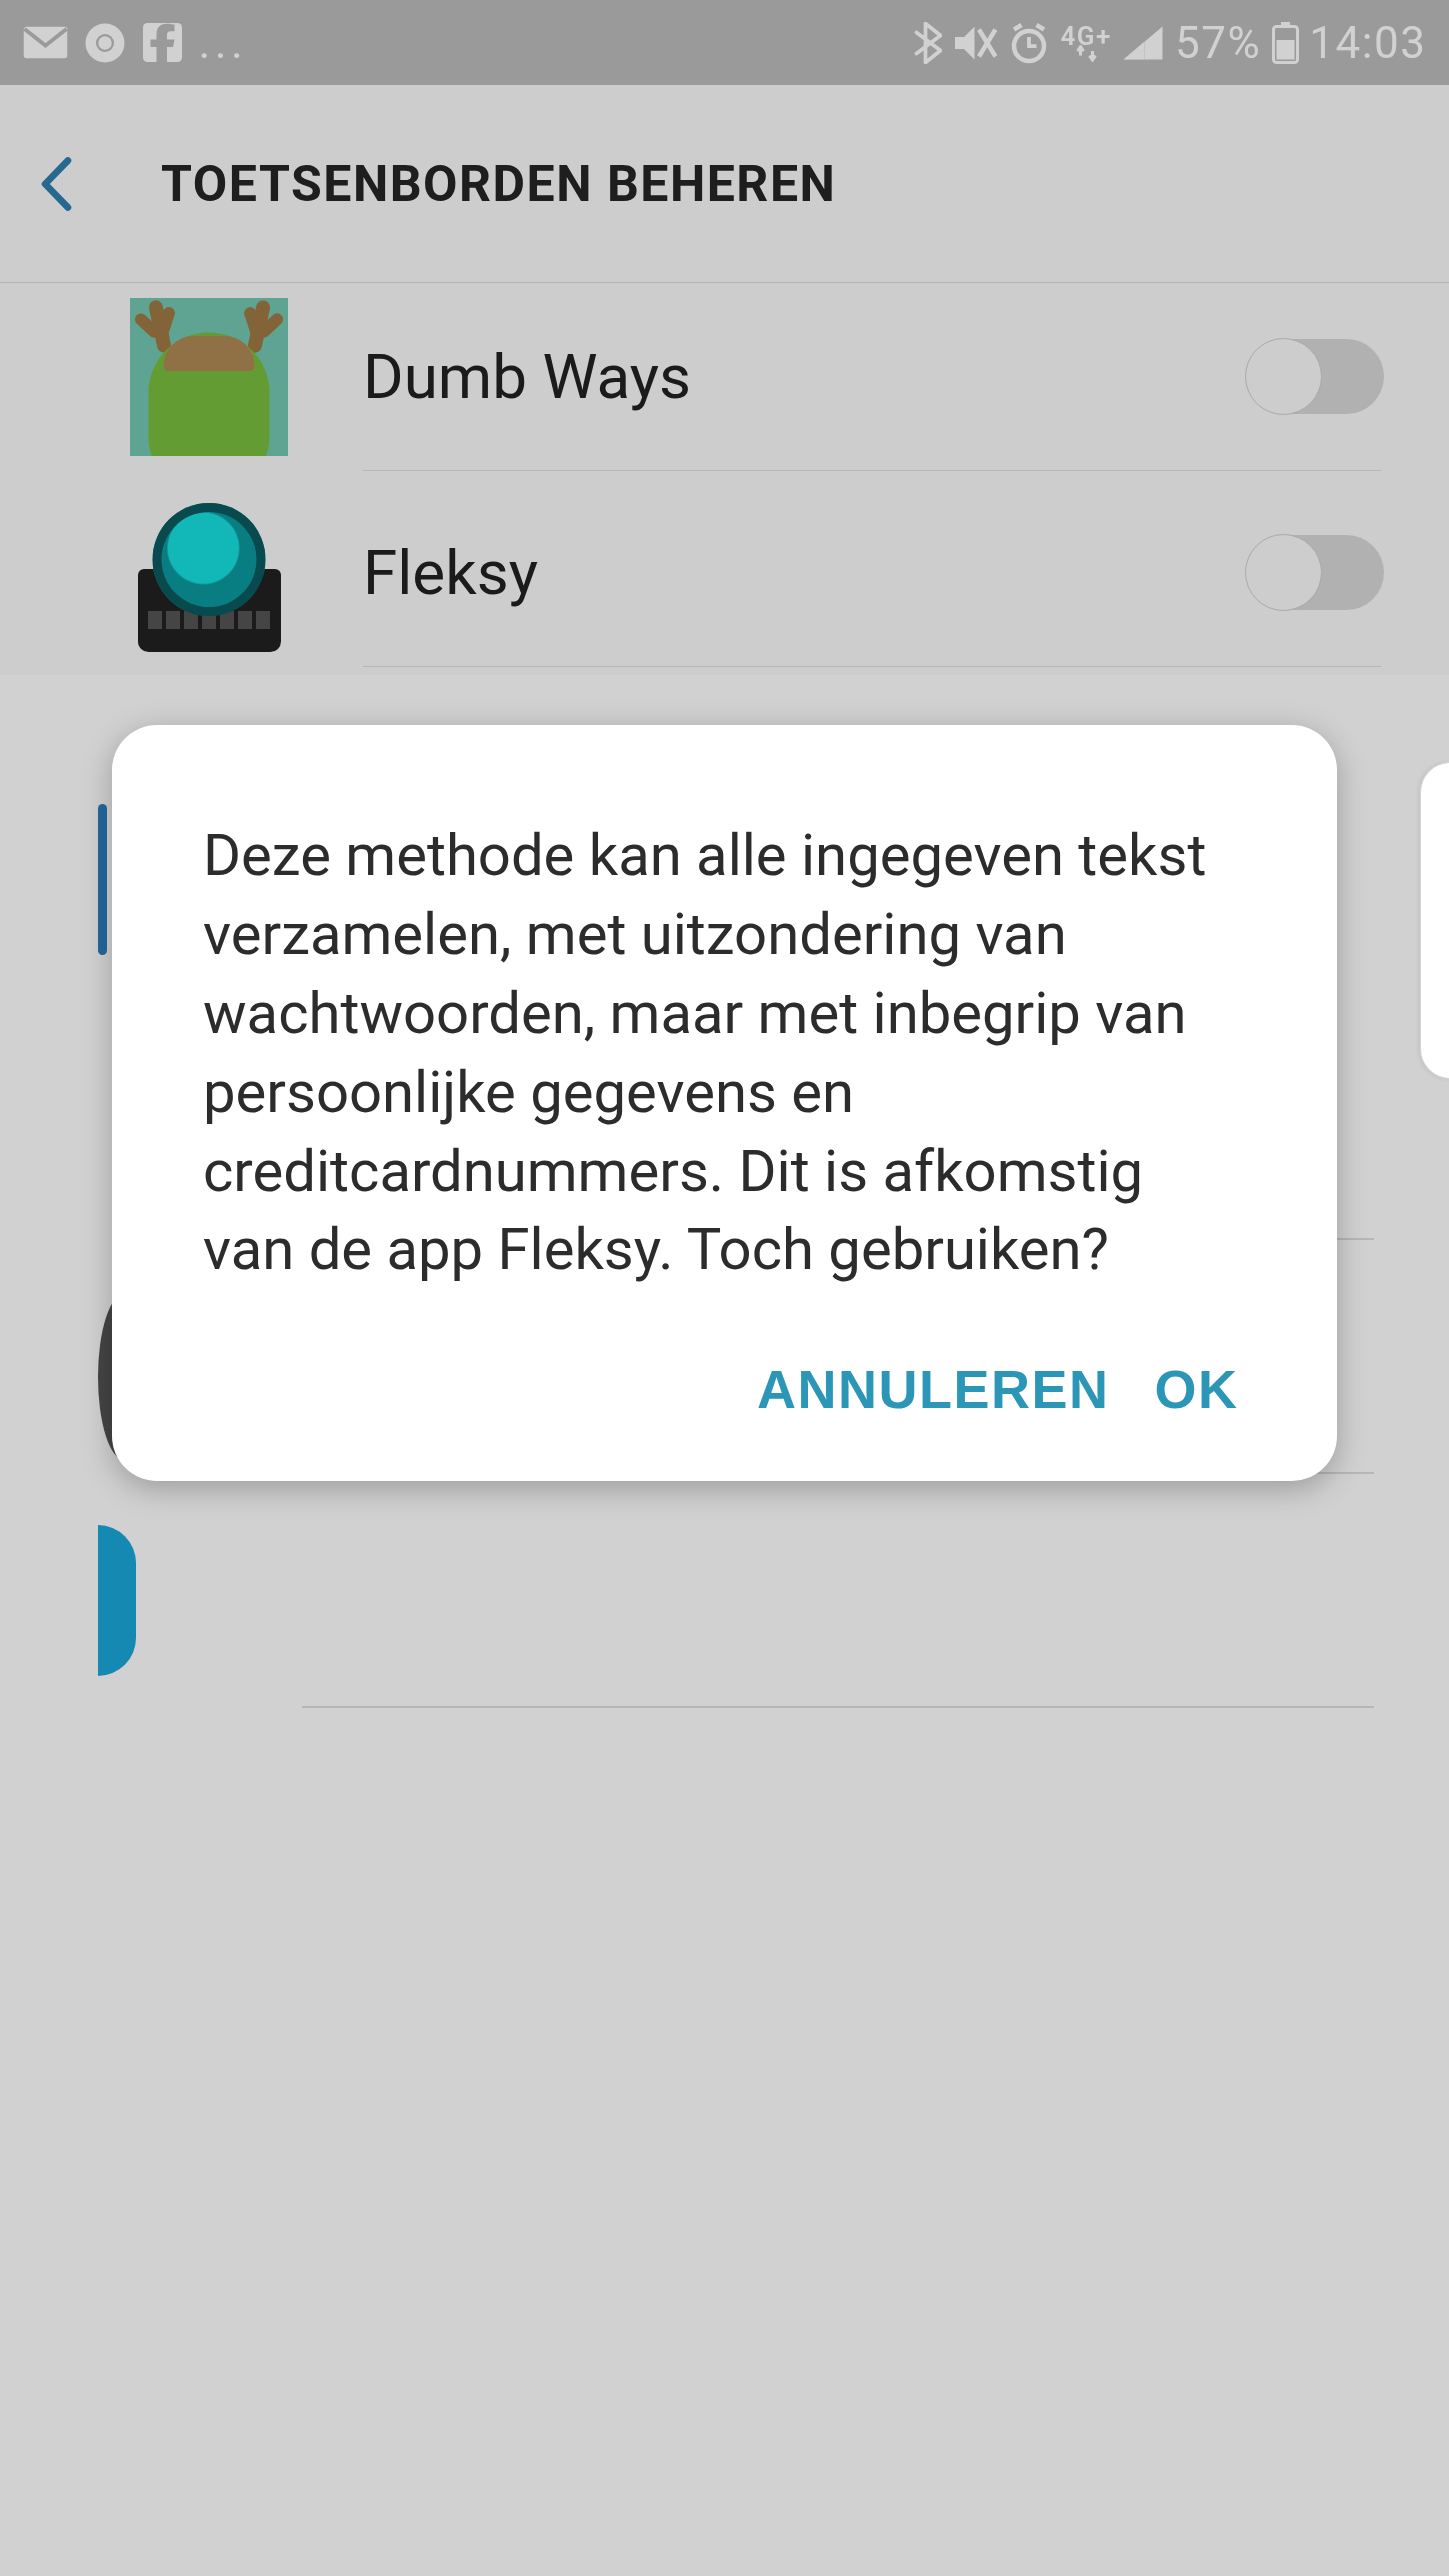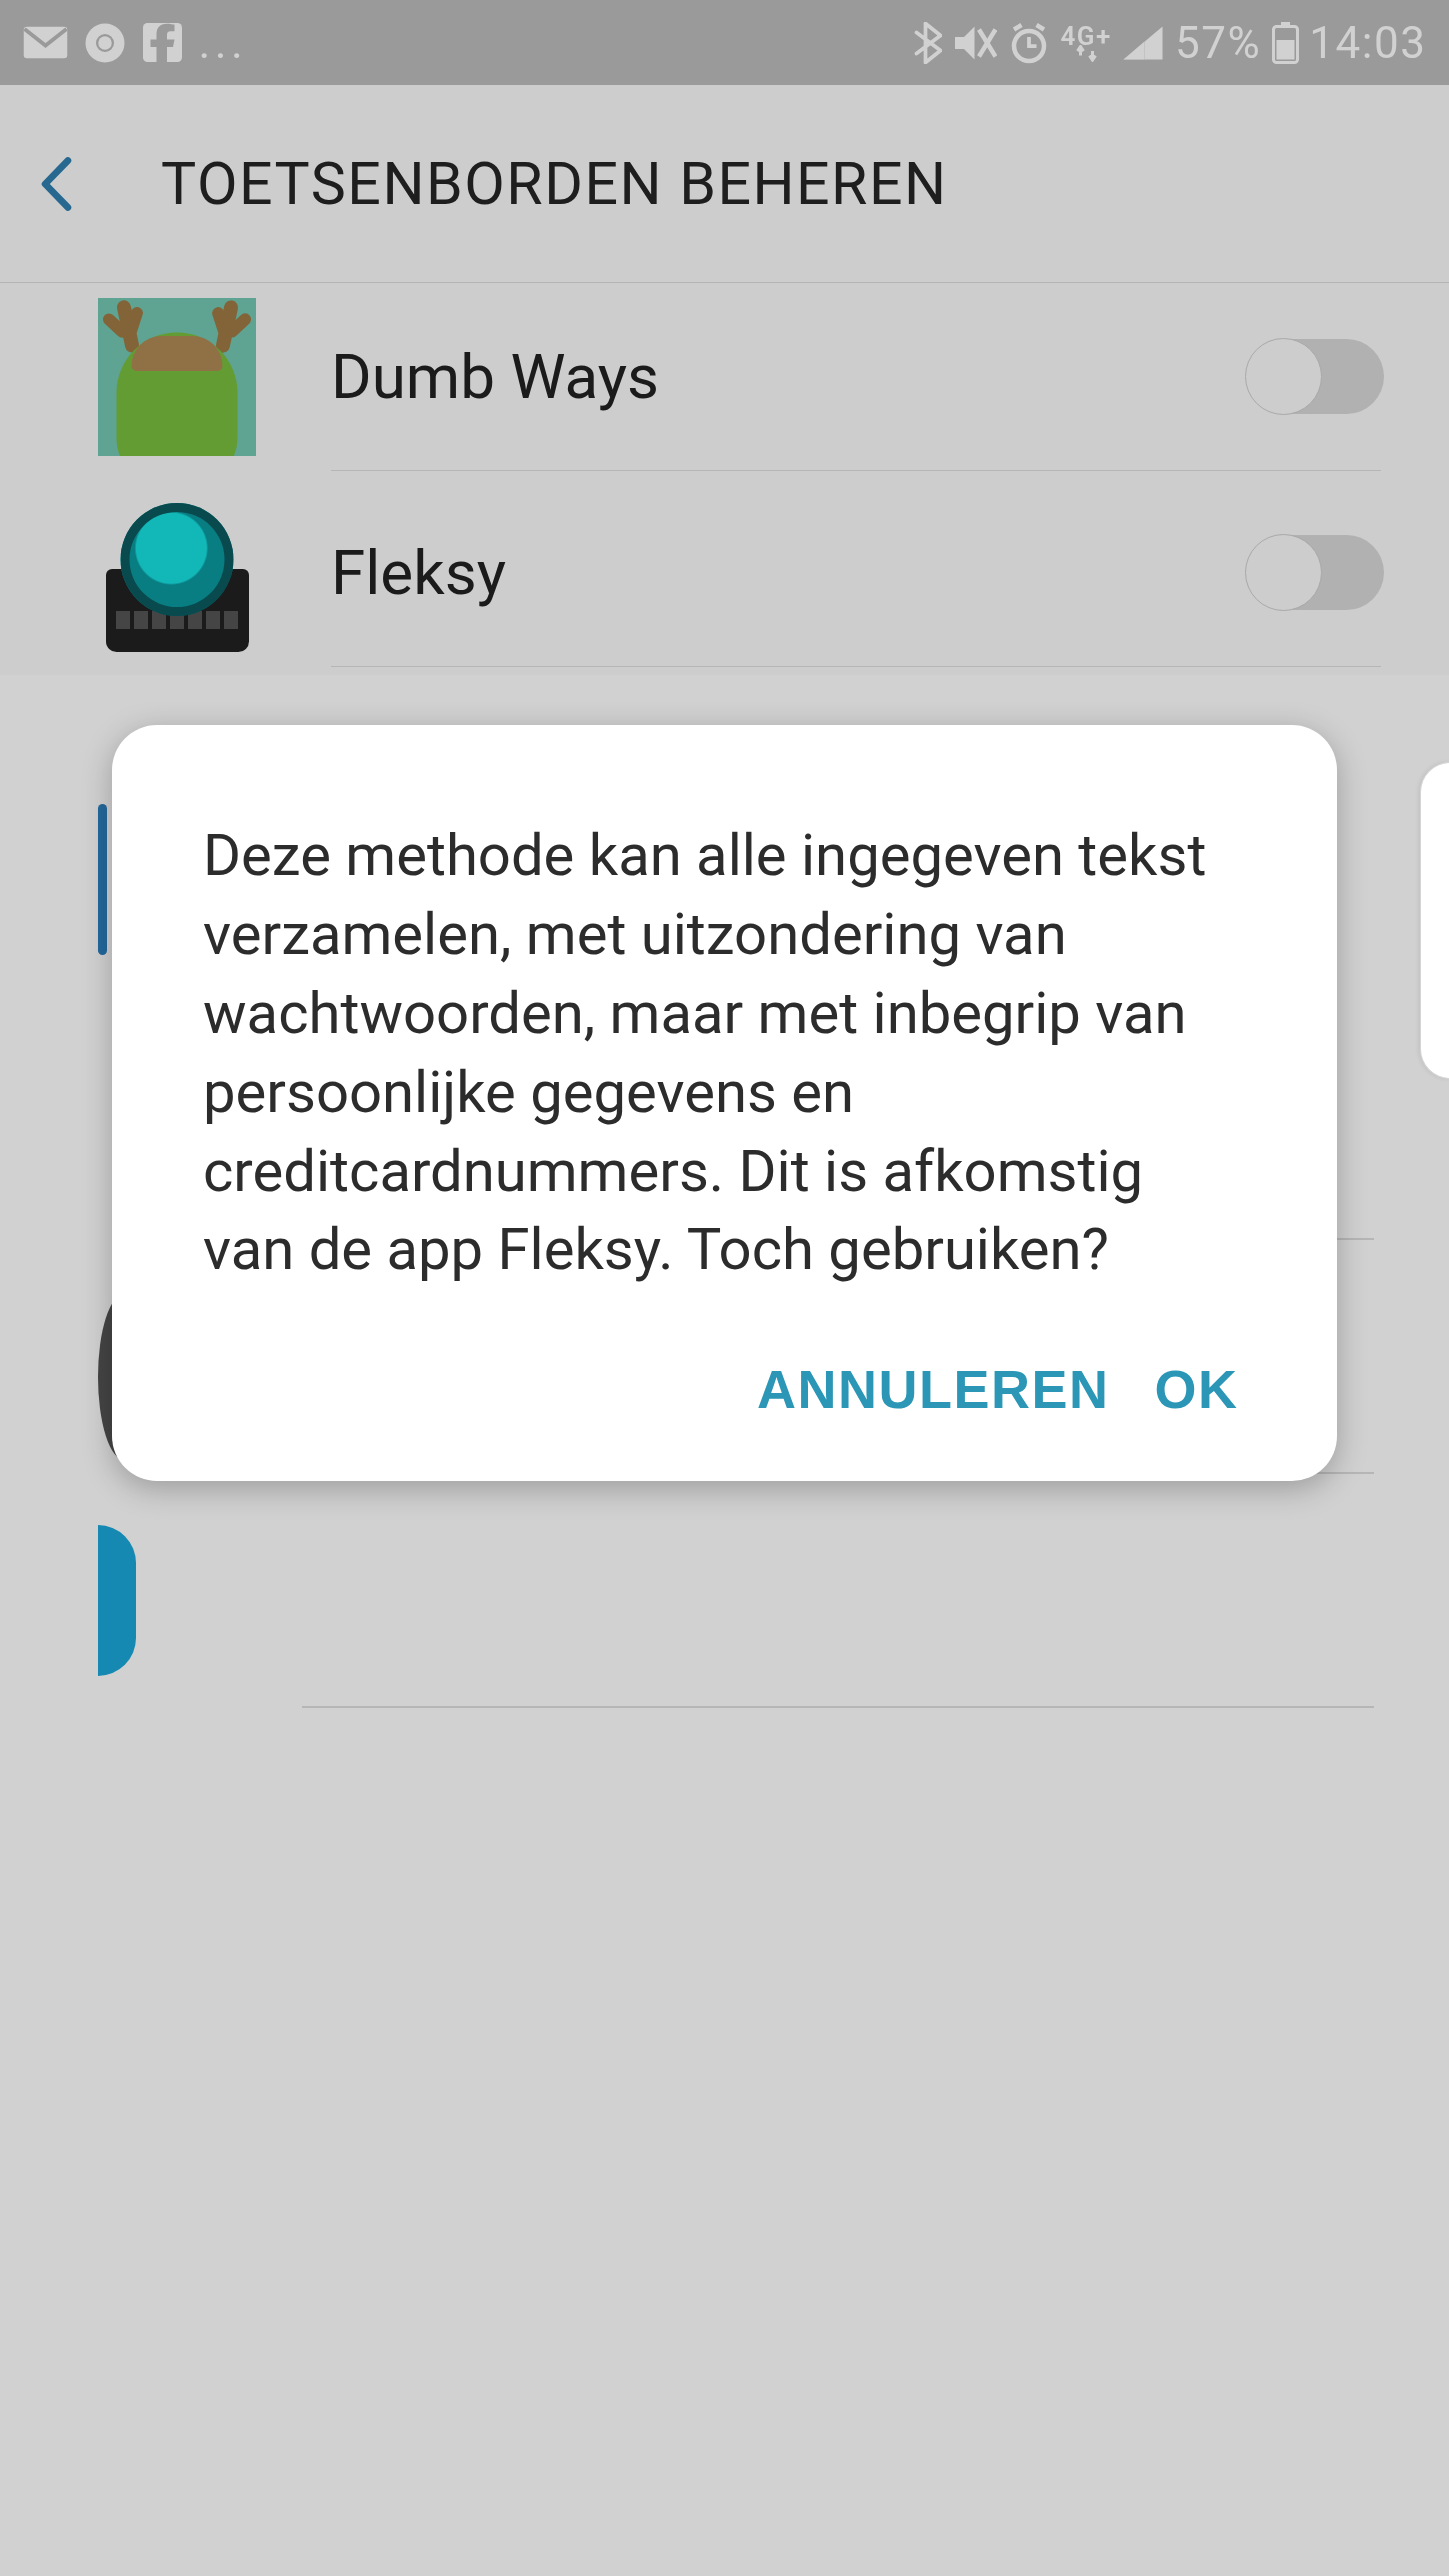--- a/index.html
+++ b/index.html
@@ -51,37 +51,38 @@
     background: #fafafa;
     display: flex;
     align-items: center;
     padding-left: 30px;
     border-bottom: 1.5px solid #dcdcdc;
     position: relative;
     z-index: 1;
   }
   .back-chevron { width: 56px; height: 56px; margin-right: 75px;}
   .header-title {
-    font-size: 59px;
-    font-weight: 400;
+    font-size: 50px;
+    font-weight: 700;
     letter-spacing: 1.5px;
     color: #252525;
   }
 
   
   .list {
     background: #fafafa;
     position: relative;
     z-index: 1;
   }
   .list-row {
     display: flex;
     align-items: center;
     height: 196px;
     padding: 0 68px 8px 98px;
+    margin-left: 32px;
   }
   .list-row .icon-box {
     width: 158px; height: 158px;
     display:flex; align-items:center; justify-content:center;
   }
   .list-row .label-area {
     flex: 1;
     height: 100%;
     display:flex; align-items:center;
     border-bottom: 1.5px solid #dedede;

